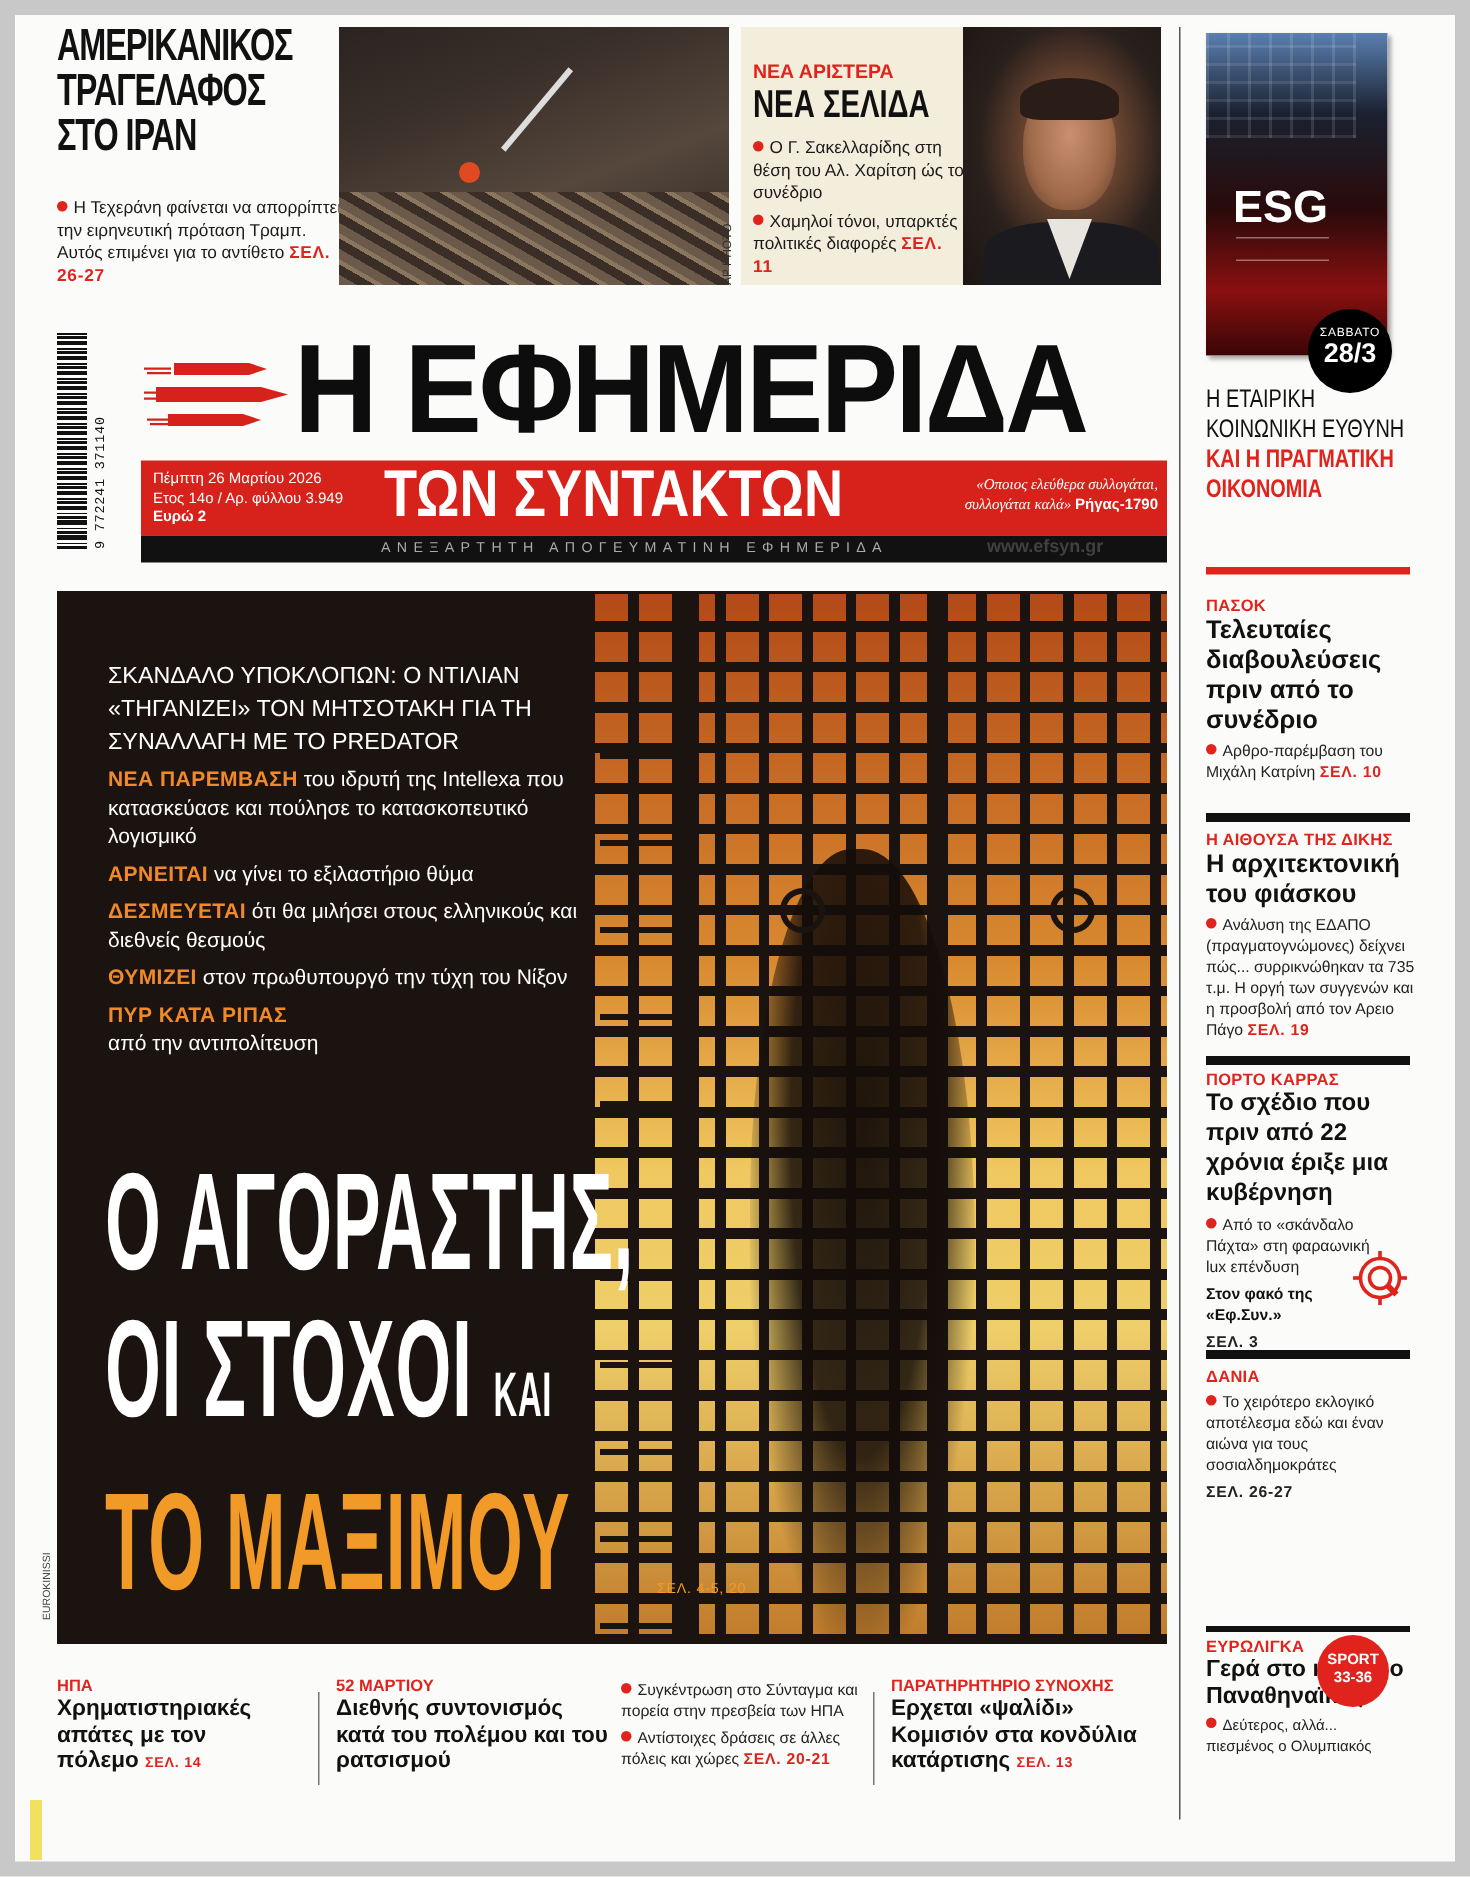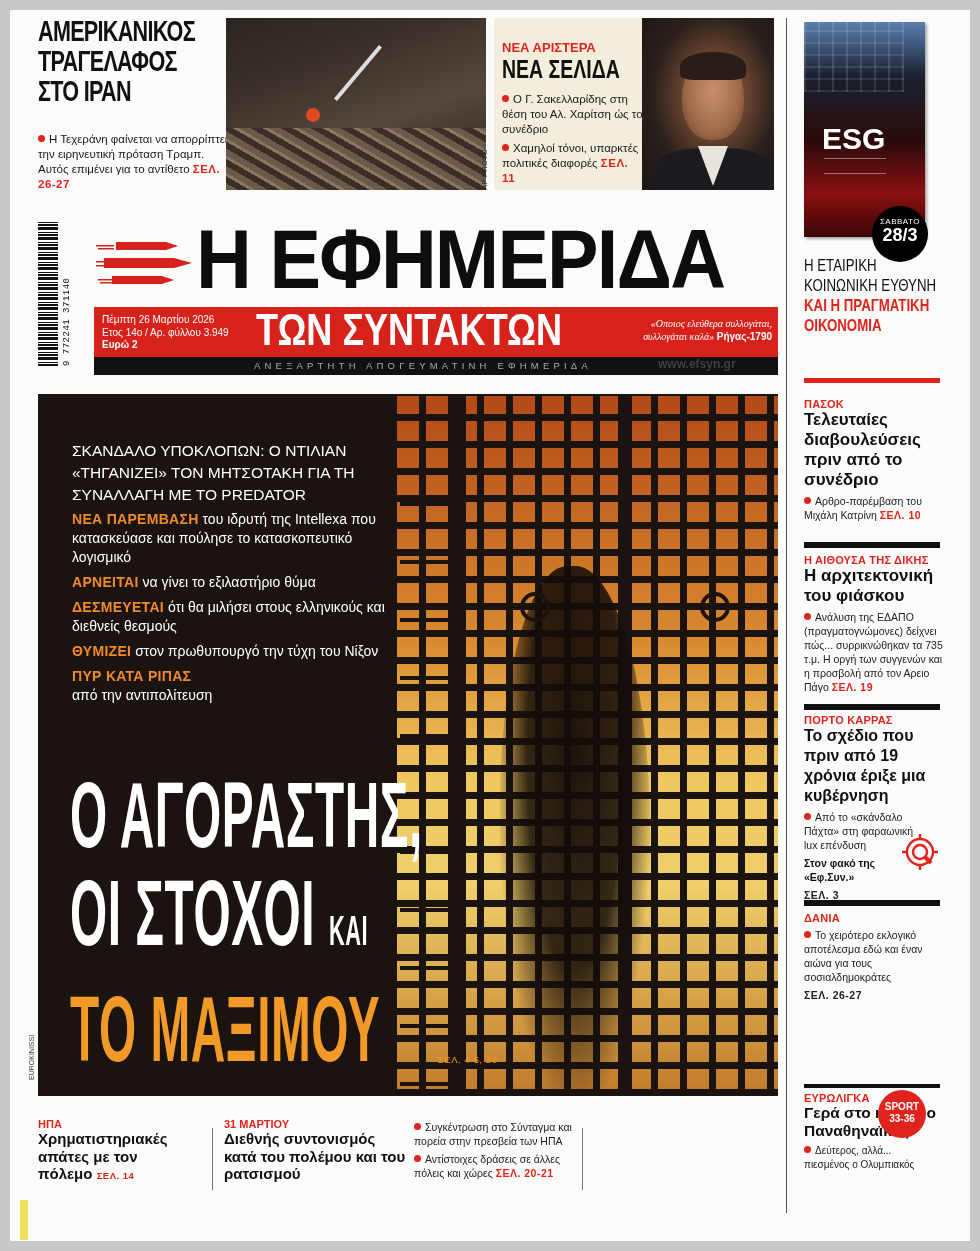--- a/index.html
+++ b/index.html
@@ -229,21 +229,21 @@
 
   <div class="abs rc" style="top:544px">
     <div class="kick">Η ΑΙΘΟΥΣΑ ΤΗΣ ΔΙΚΗΣ</div>
     <div class="hd" style="width:150px">Η αρχιτεκτονική του φιάσκου</div>
     <div class="tx" style="width:140px"><span class="bullet"></span><span>Ανάλυση της ΕΔΑΠΟ (πραγματογνώμονες) δείχνει πώς... συρρικνώθηκαν τα 735 τ.μ. Η οργή των συγγενών και η προσβολή από τον Αρειο Πάγο</span> <span class="sel">ΣΕΛ. 19</span></div>
   </div>
   <div class="abs rc-rule" style="top:694px"></div>
 
   <div class="abs rc" style="top:704px">
     <div class="kick">ΠΟΡΤΟ ΚΑΡΡΑΣ</div>
-    <div class="hd" style="width:130px; font-size:16px;">Το σχέδιο που πριν από 19 χρόνια έριξε μια κυβέρνηση</div>
+    <div class="hd" style="width:130px; font-size:16px;">Το σχέδιο που πριν από 22 χρόνια έριξε μια κυβέρνηση</div>
     <div class="tx" style="width:110px"><span class="bullet"></span><span>Από το «σκάνδαλο Πάχτα» στη φαραωνική lux επένδυση</span></div>
     <div class="tx" style="width:80px; font-weight:700; color:#111;">Στον φακό της «Εφ.Συν.»</div>
     <div class="tx sel">ΣΕΛ. 3</div>
   </div>
   <svg class="abs target-icon" viewBox="0 0 42 42">
     <g fill="none" stroke="#e0241d" stroke-width="2.4">
       <circle cx="20" cy="20" r="13"></circle>
       <circle cx="20" cy="20" r="7"></circle>
       <line x1="20" y1="2" x2="20" y2="8"></line>
         <line x1="20" y1="32" x2="20" y2="38"></line>
@@ -271,24 +271,28 @@
     <div>33-36</div>
   </div>
 
   <div class="abs bottom-strip" style="left:28px; width:170px">
     <div class="bs-kick">ΗΠΑ</div>
     <div class="bs-hd" style="width:150px"><span>Χρηματιστηριακές απάτες με τον πόλεμο</span> <span class="sel small-sel">ΣΕΛ. 14</span></div>
   </div>
   <div class="abs bs-div" style="left:202px"></div>
 
   <div class="abs bottom-strip" style="left:214px; width:185px">
-    <div class="bs-kick">31 ΜΑΡΤΙΟΥ</div>
+    <div class="bs-kick">52 ΜΑΡΤΙΟΥ</div>
     <div class="bs-hd">Διεθνής συντονισμός κατά του πολέμου και του ρατσισμού</div>
   </div>
   <div class="abs bottom-strip bs-tx" style="left:404px; width:160px; top:1110px;">
     <p><span class="bullet"></span><span>Συγκέντρωση στο Σύνταγμα και πορεία στην πρεσβεία των ΗΠΑ</span></p>
     <p><span class="bullet"></span><span>Αντίστοιχες δράσεις σε άλλες πόλεις και χώρες</span> <span class="sel">ΣΕΛ. 20-21</span></p>
   </div>
   <div class="abs bs-div" style="left:572px"></div>
 
+  <div class="abs bottom-strip" style="left:584px; width:190px">
+    <div class="bs-kick">ΠΑΡΑΤΗΡΗΤΗΡΙΟ ΣΥΝΟΧΗΣ</div>
+    <div class="bs-hd" style="width:190px"><span>Ερχεται «ψαλίδι» Κομισιόν στα κονδύλια κατάρτισης</span> <span class="sel small-sel">ΣΕΛ. 13</span></div>
+  </div>
 
   <div class="abs yellow-mark"></div>
 </div>
 
 </body></html>

